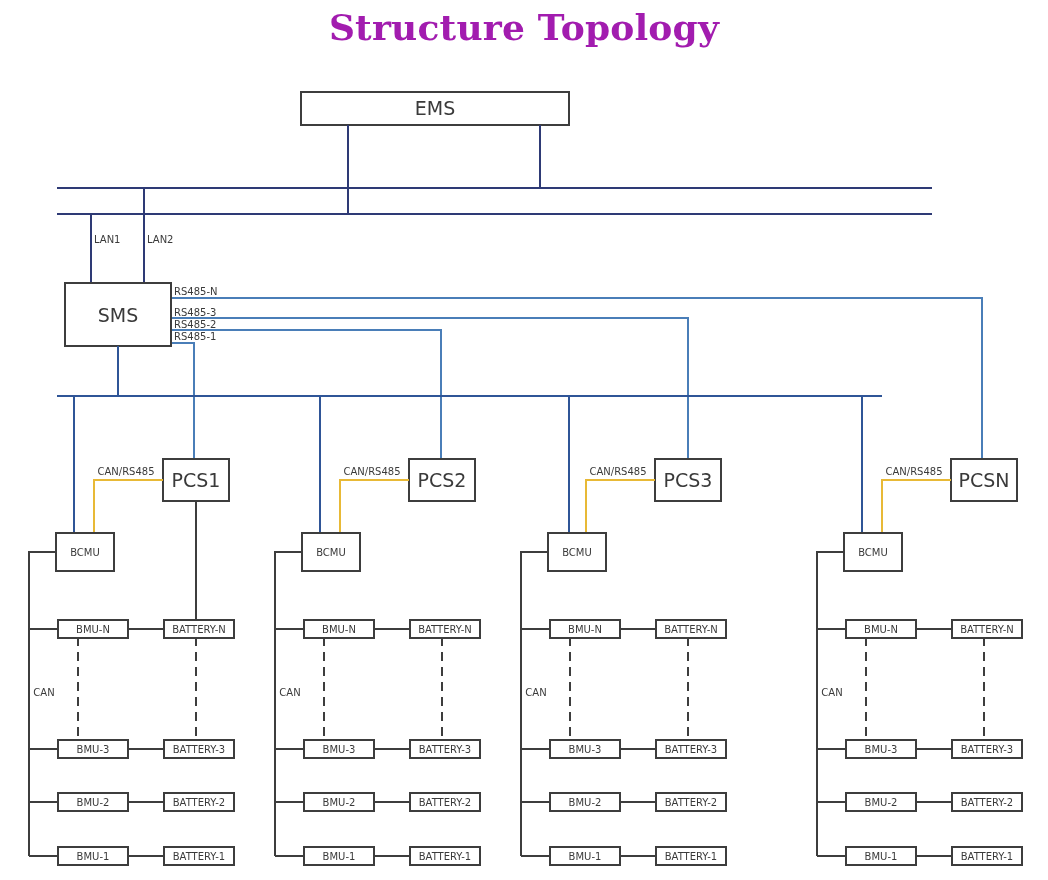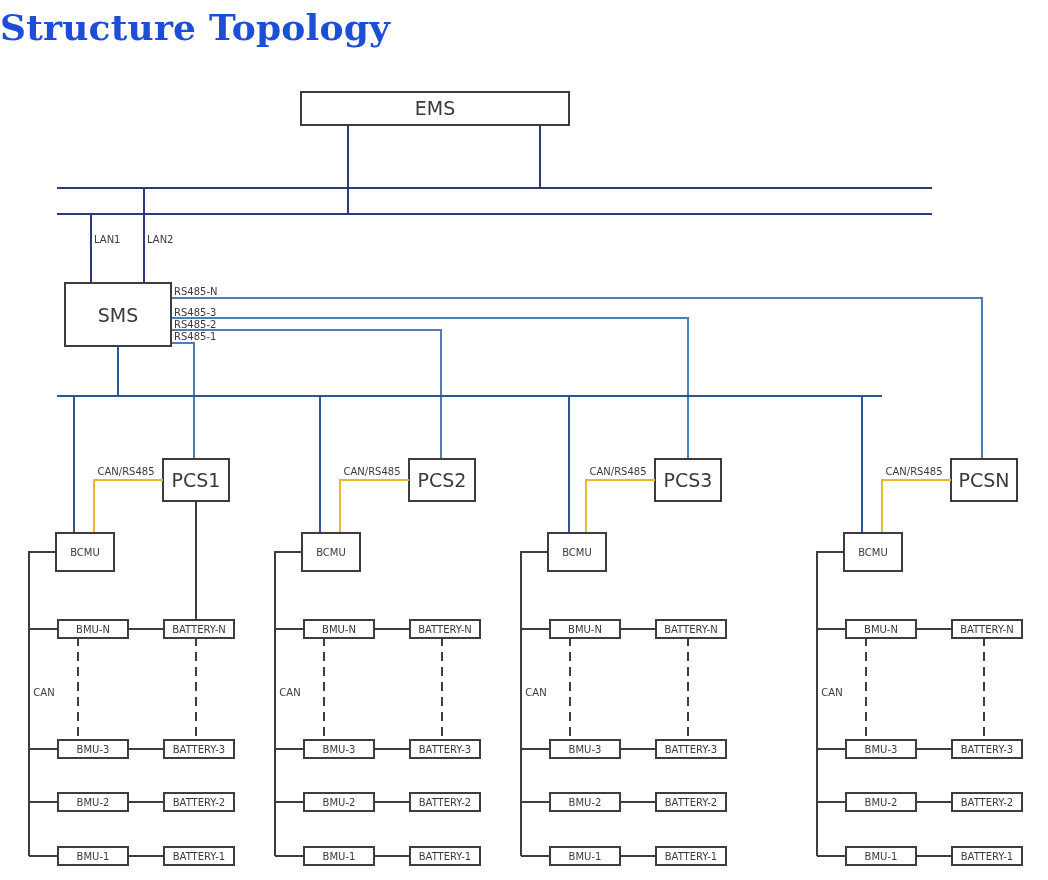--- a/index.html
+++ b/index.html
@@ -1,20 +1,20 @@
 <!DOCTYPE html>
 <html><head>
 <meta charset="utf-8">
 <style>
   html, body { margin: 0; padding: 0; background: #ffffff; }
   body { width: 1048px; height: 880px; position: relative; overflow: hidden; }
   #title {
-    position: absolute; left: 0; top: 6px; width: 1048px; 
+    position: absolute; left: 0; top: 6px; width: 1048px; text-align: center;
     font-family: "DejaVu Serif", "Liberation Serif", serif; font-weight: bold;
-    font-size: 36px; color: #1d4ed8; letter-spacing: 0.2px;
+    font-size: 36px; color: #a21caf; letter-spacing: 0.2px;
   }
   svg { position: absolute; left: 0; top: 0; }
   .box { fill: #ffffff; stroke: #3d3d3d; stroke-width: 2; }
   .lbl { font-family: "DejaVu Sans", "Liberation Sans", sans-serif; fill: #3a3a3a; }
   .big { font-size: 19px; }
   .sm  { font-size: 10px; }
   .xs  { font-size: 10px; }
   .bus { stroke: #2e3a75; stroke-width: 2; fill: none; }
   .net { stroke: #2f5597; stroke-width: 2; fill: none; }
   .rs  { stroke: #4a7eb8; stroke-width: 2; fill: none; }

